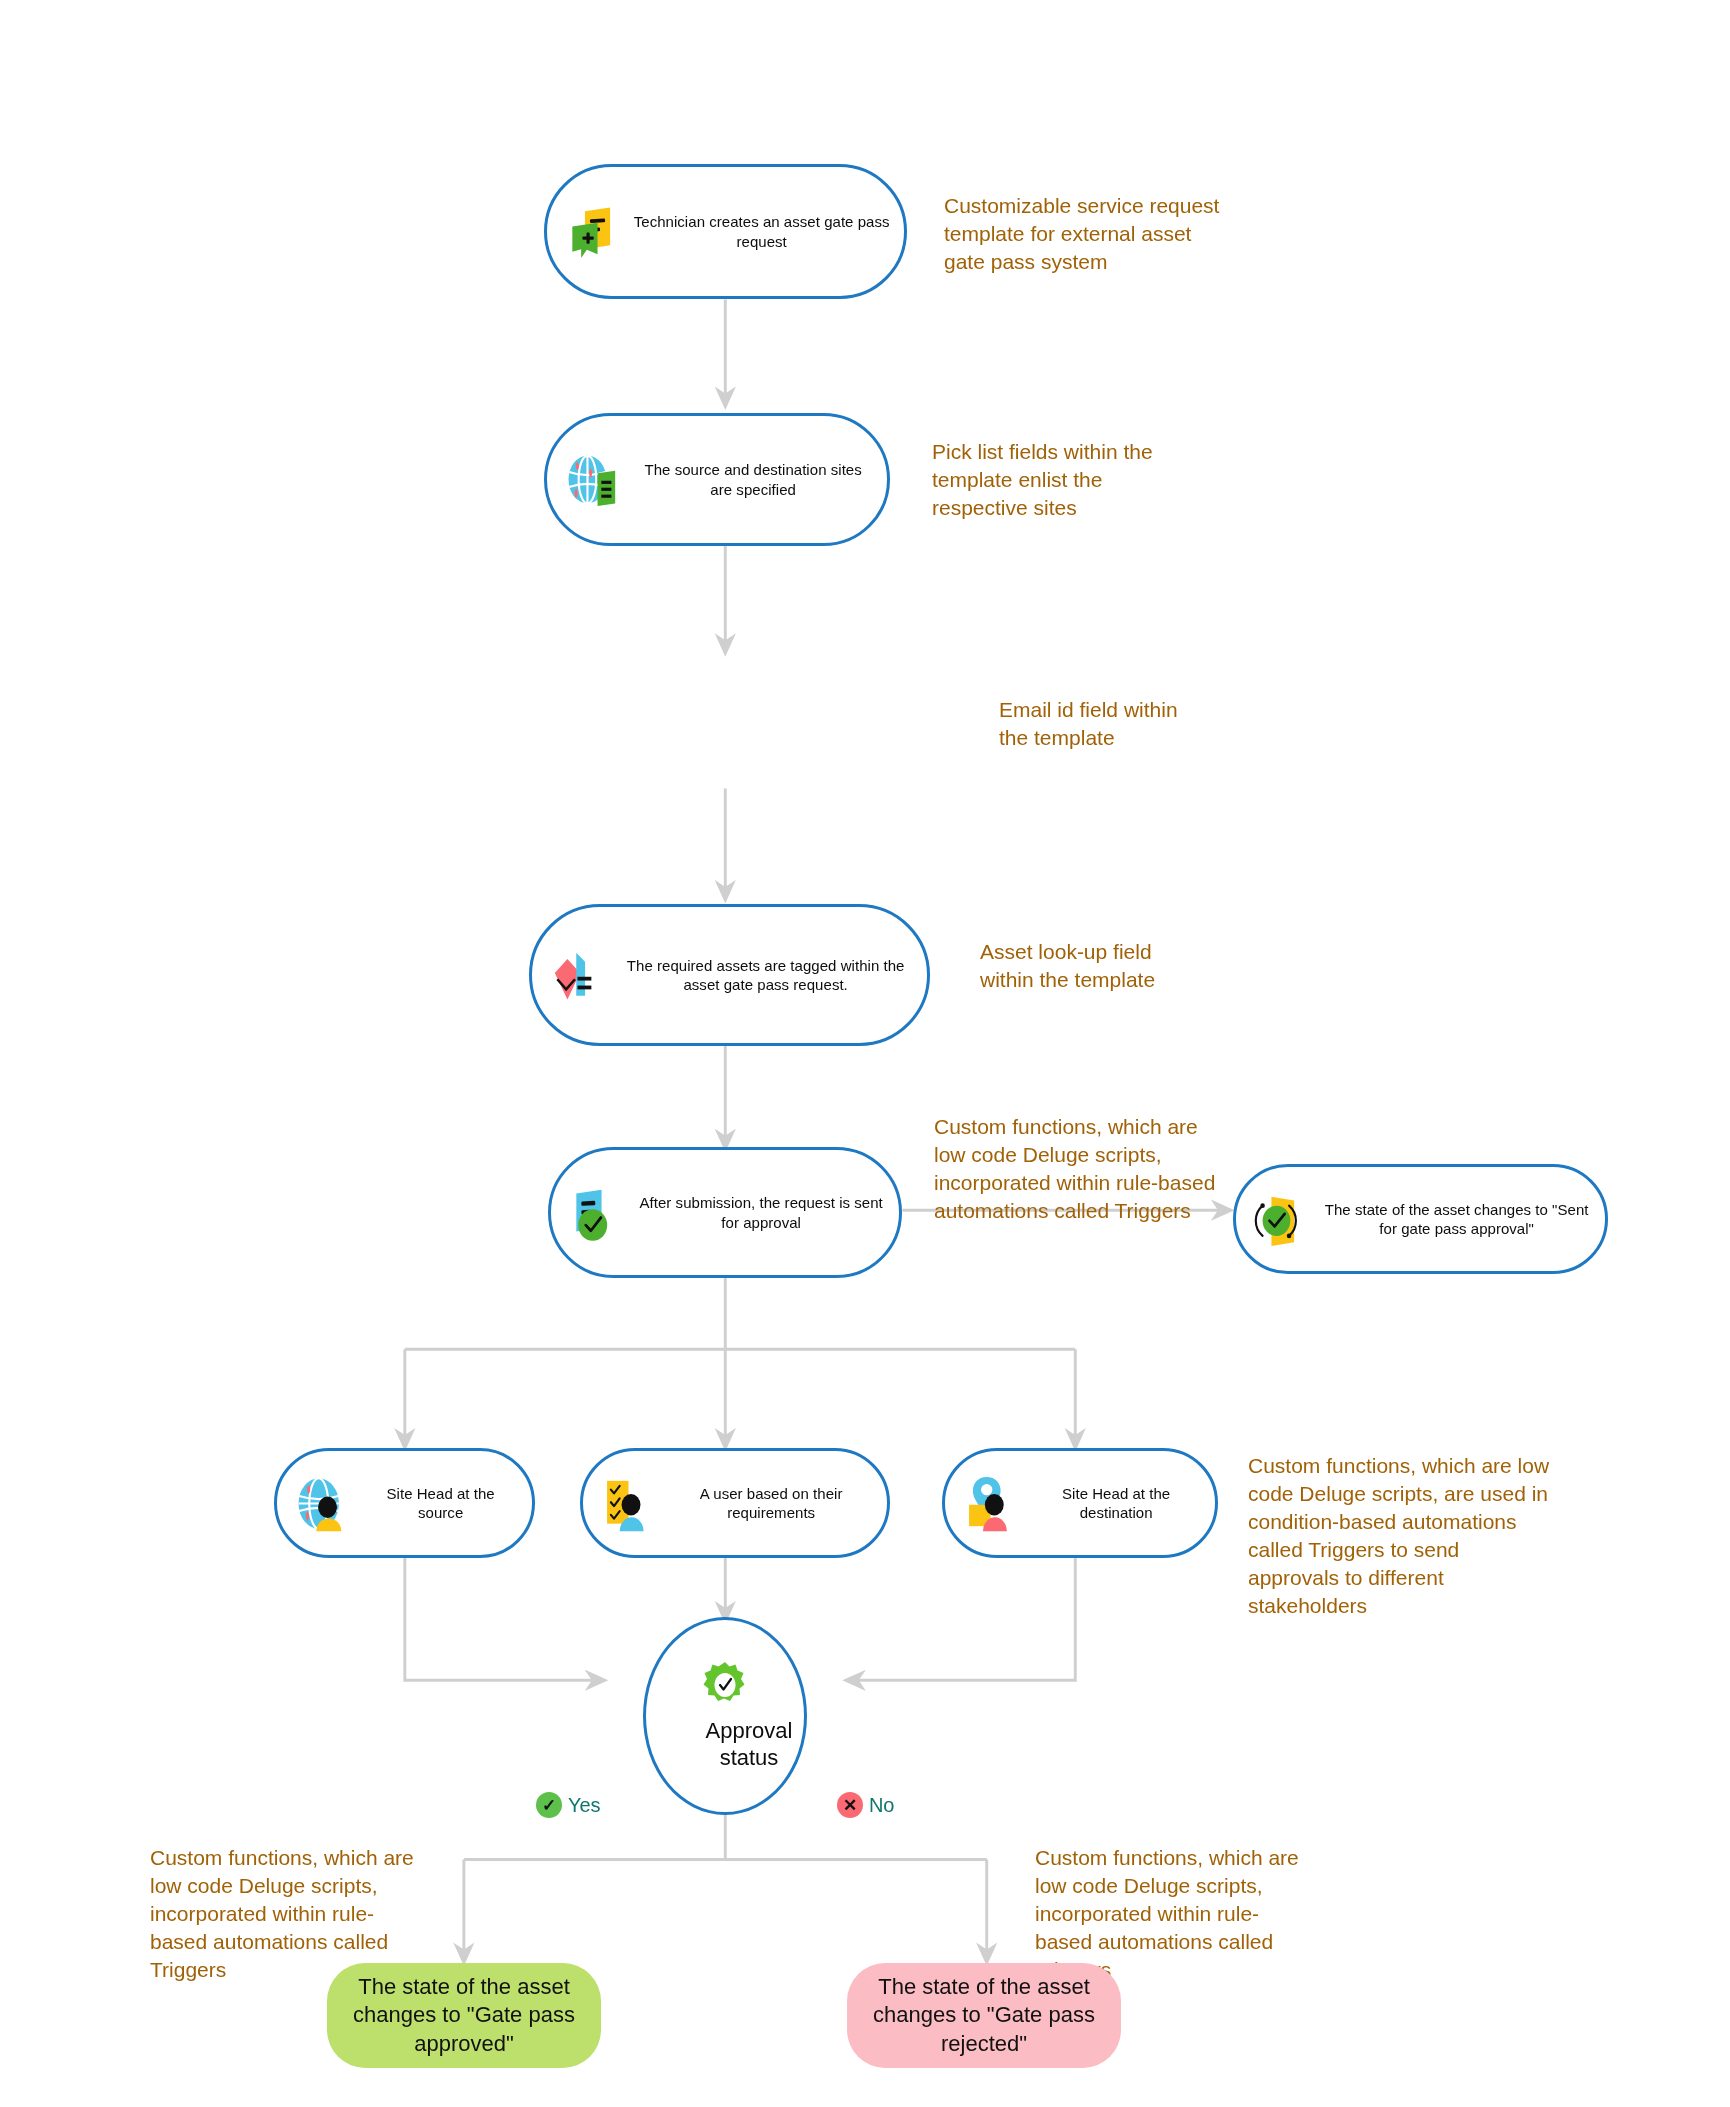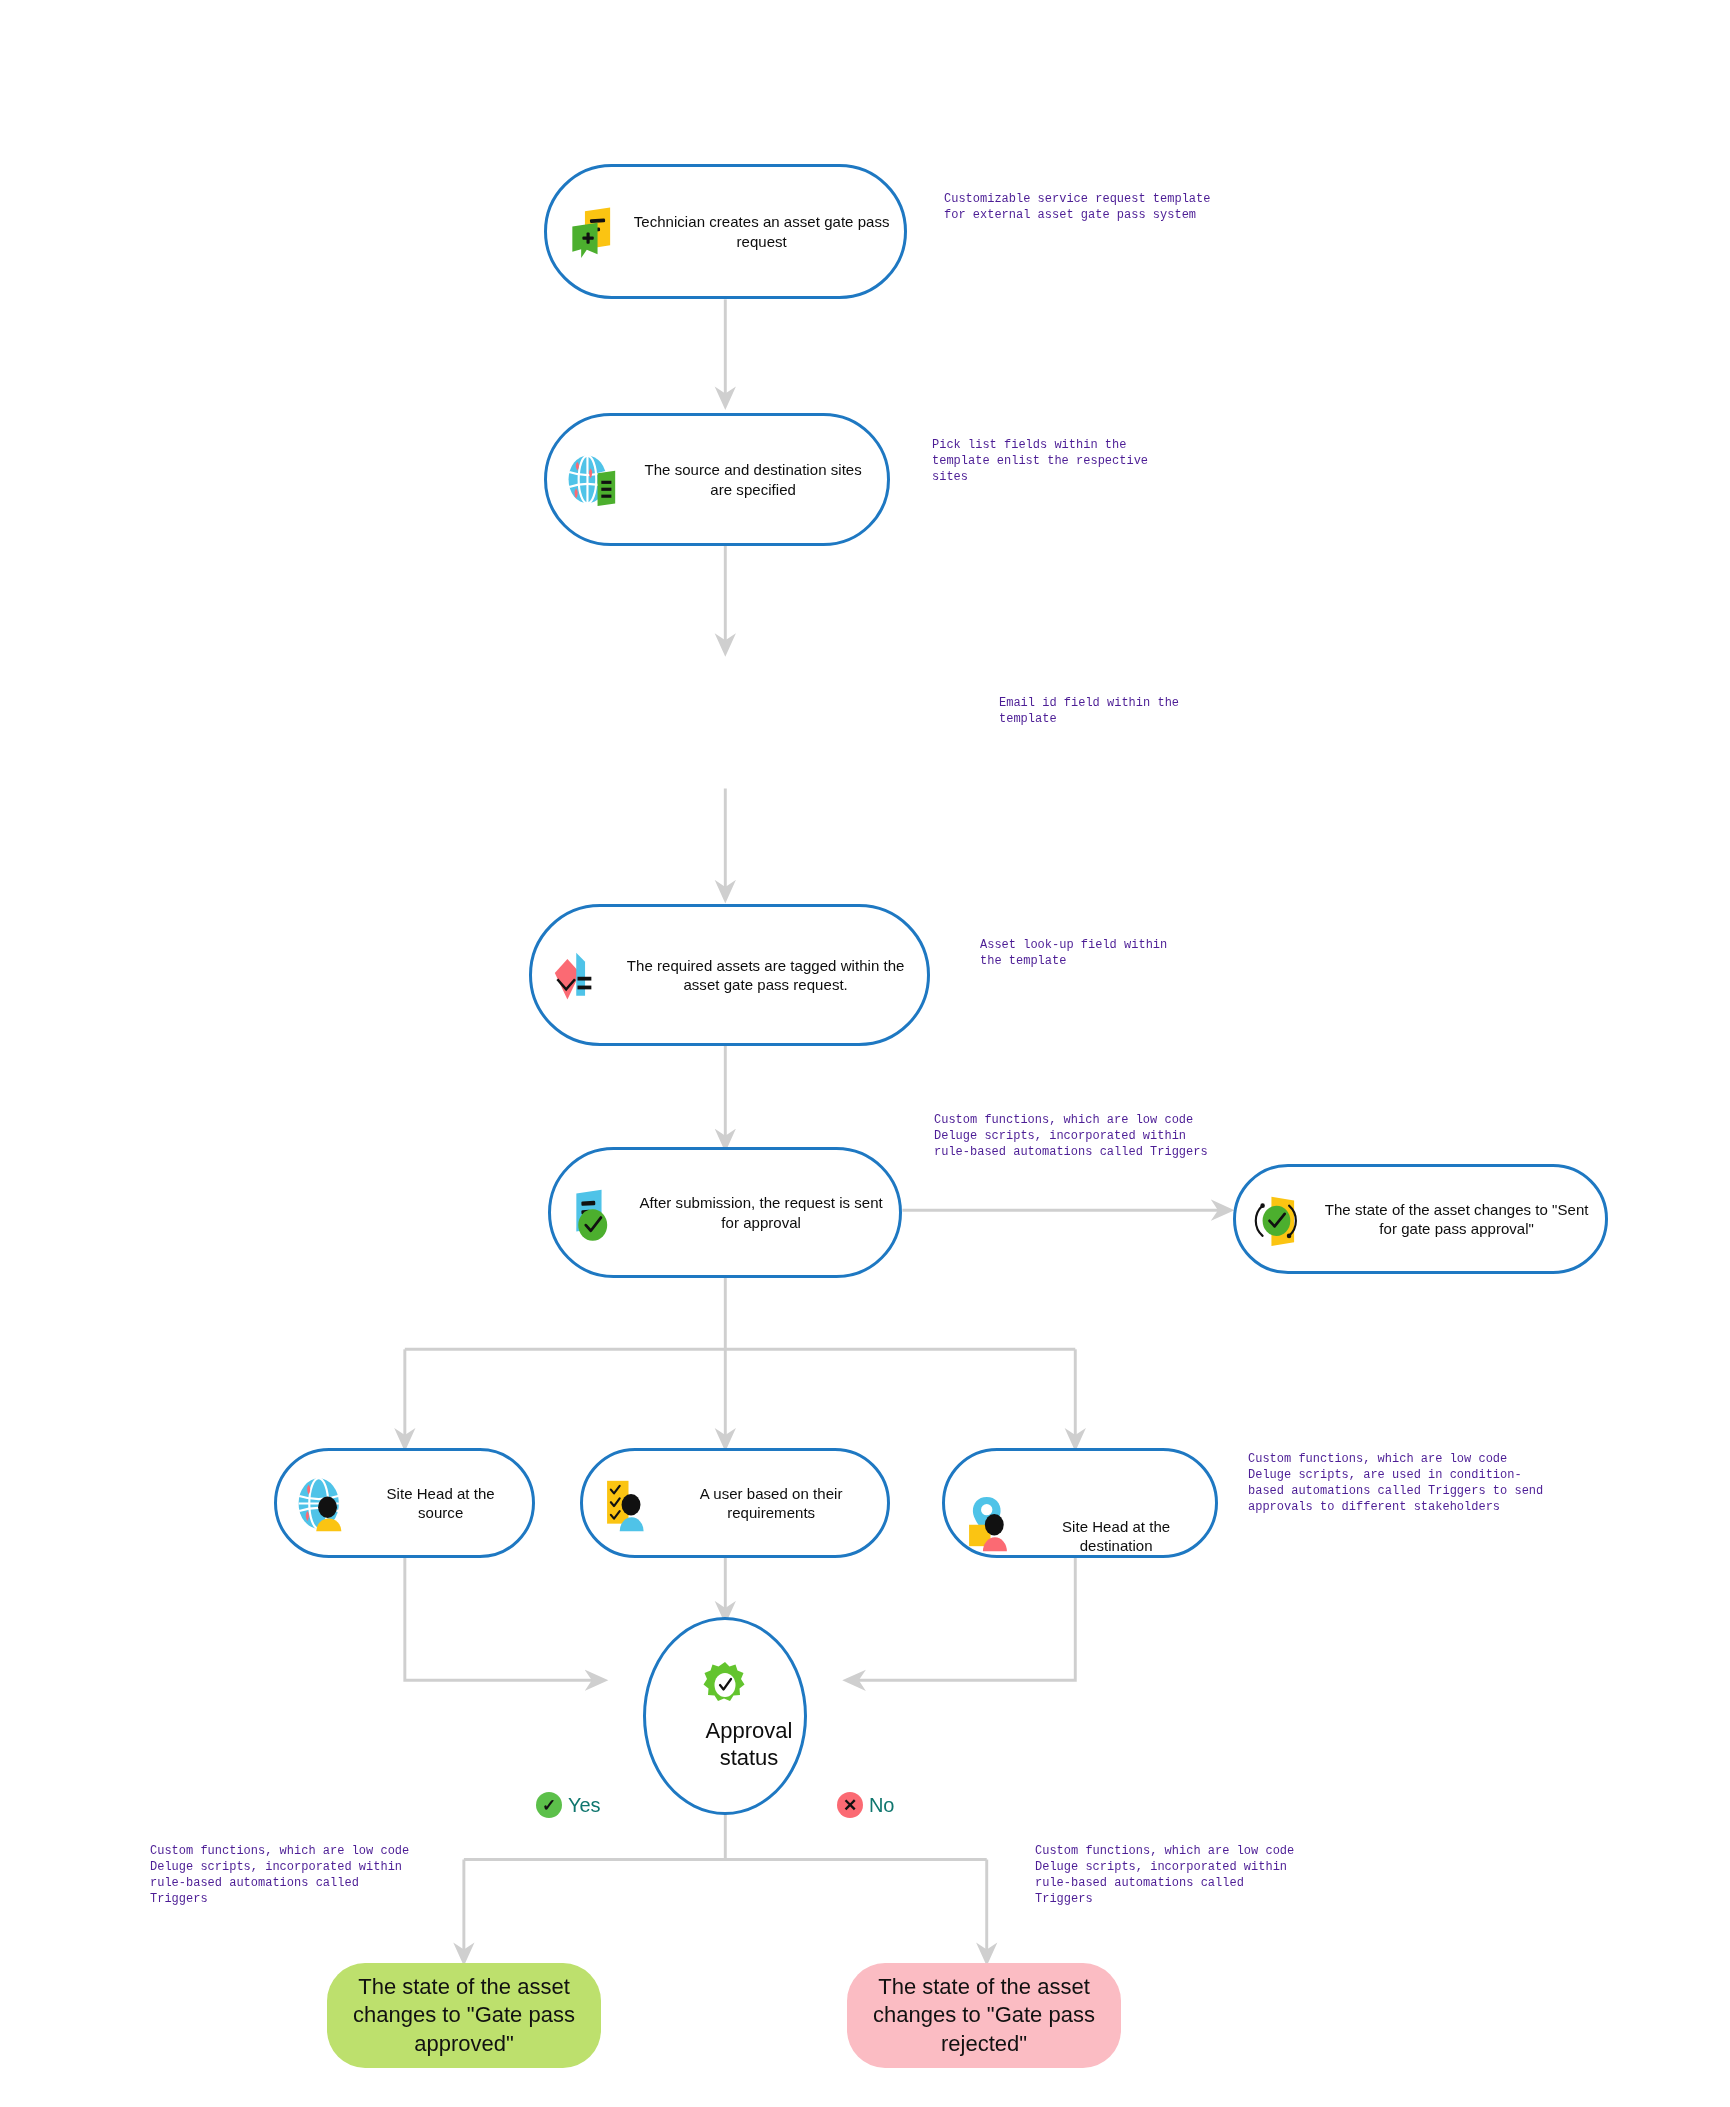--- a/index.html
+++ b/index.html
@@ -72,25 +72,24 @@
   }
   .result .txt{
     font-size:22px;line-height:1.3;text-align:center;color:#111;
   }
   .result.approved{background:#bde06d;}
   .result.rejected{background:#fbbcc3;}
 
   
   .annot{
     position:absolute;
-    font-size:12px;
+    font-size:21px;
     line-height:1.33;
-    color:#4c1d95;
+    color:#a16207;
     white-space:pre-line;
-    font-family:Liberation Mono, monospace;
   }
 
   
   .branchlabel{
     position:absolute;display:flex;align-items:center;gap:5.9px;
   }
   .branchlabel .dot{
     width:26px;height:26px;border-radius:50%;
     display:flex;align-items:center;justify-content:center;
     font-size:17px;color:#111;font-weight:bold;
@@ -255,21 +254,21 @@
           <path d="M22 48 L27 54 L36 42"></path>
           <path d="M22 68 L27 74 L36 62"></path>
         </g>
         <ellipse cx="54" cy="52" rx="15" ry="17" fill="#111"></ellipse>
         <path d="M36 94 A19 22 0 0 1 74 94 Z" fill="#4fc3e8"></path>
       </svg>
     </span>
     <span class="txt">A user based on their requirements</span>
   </div>
 
-  <div class="node" style="left:942px;top:1448px;width:276px;height:110px;align-items:flex-end;">
+  <div class="node" style="left:942px;top:1448px;width:276px;height:110px;">
     <span class="ico">
       <svg viewBox="0 0 100 100">
         <path d="M44 8 C30 8 22 18 22 30 C22 46 44 68 44 68 C44 68 66 46 66 30 C66 18 58 8 44 8Z" fill="#4fc3e8"></path>
         <circle cx="44" cy="28" r="9" fill="#ffffff"></circle>
         <rect x="16" y="52" width="34" height="34" fill="#fbc412"></rect>
         <ellipse cx="56" cy="52" rx="15" ry="17" fill="#111"></ellipse>
         <path d="M38 94 A19 22 0 0 1 76 94 Z" fill="#fb6a73"></path>
       </svg>
     </span>
     <span class="txt">Site Head at the destination</span>

